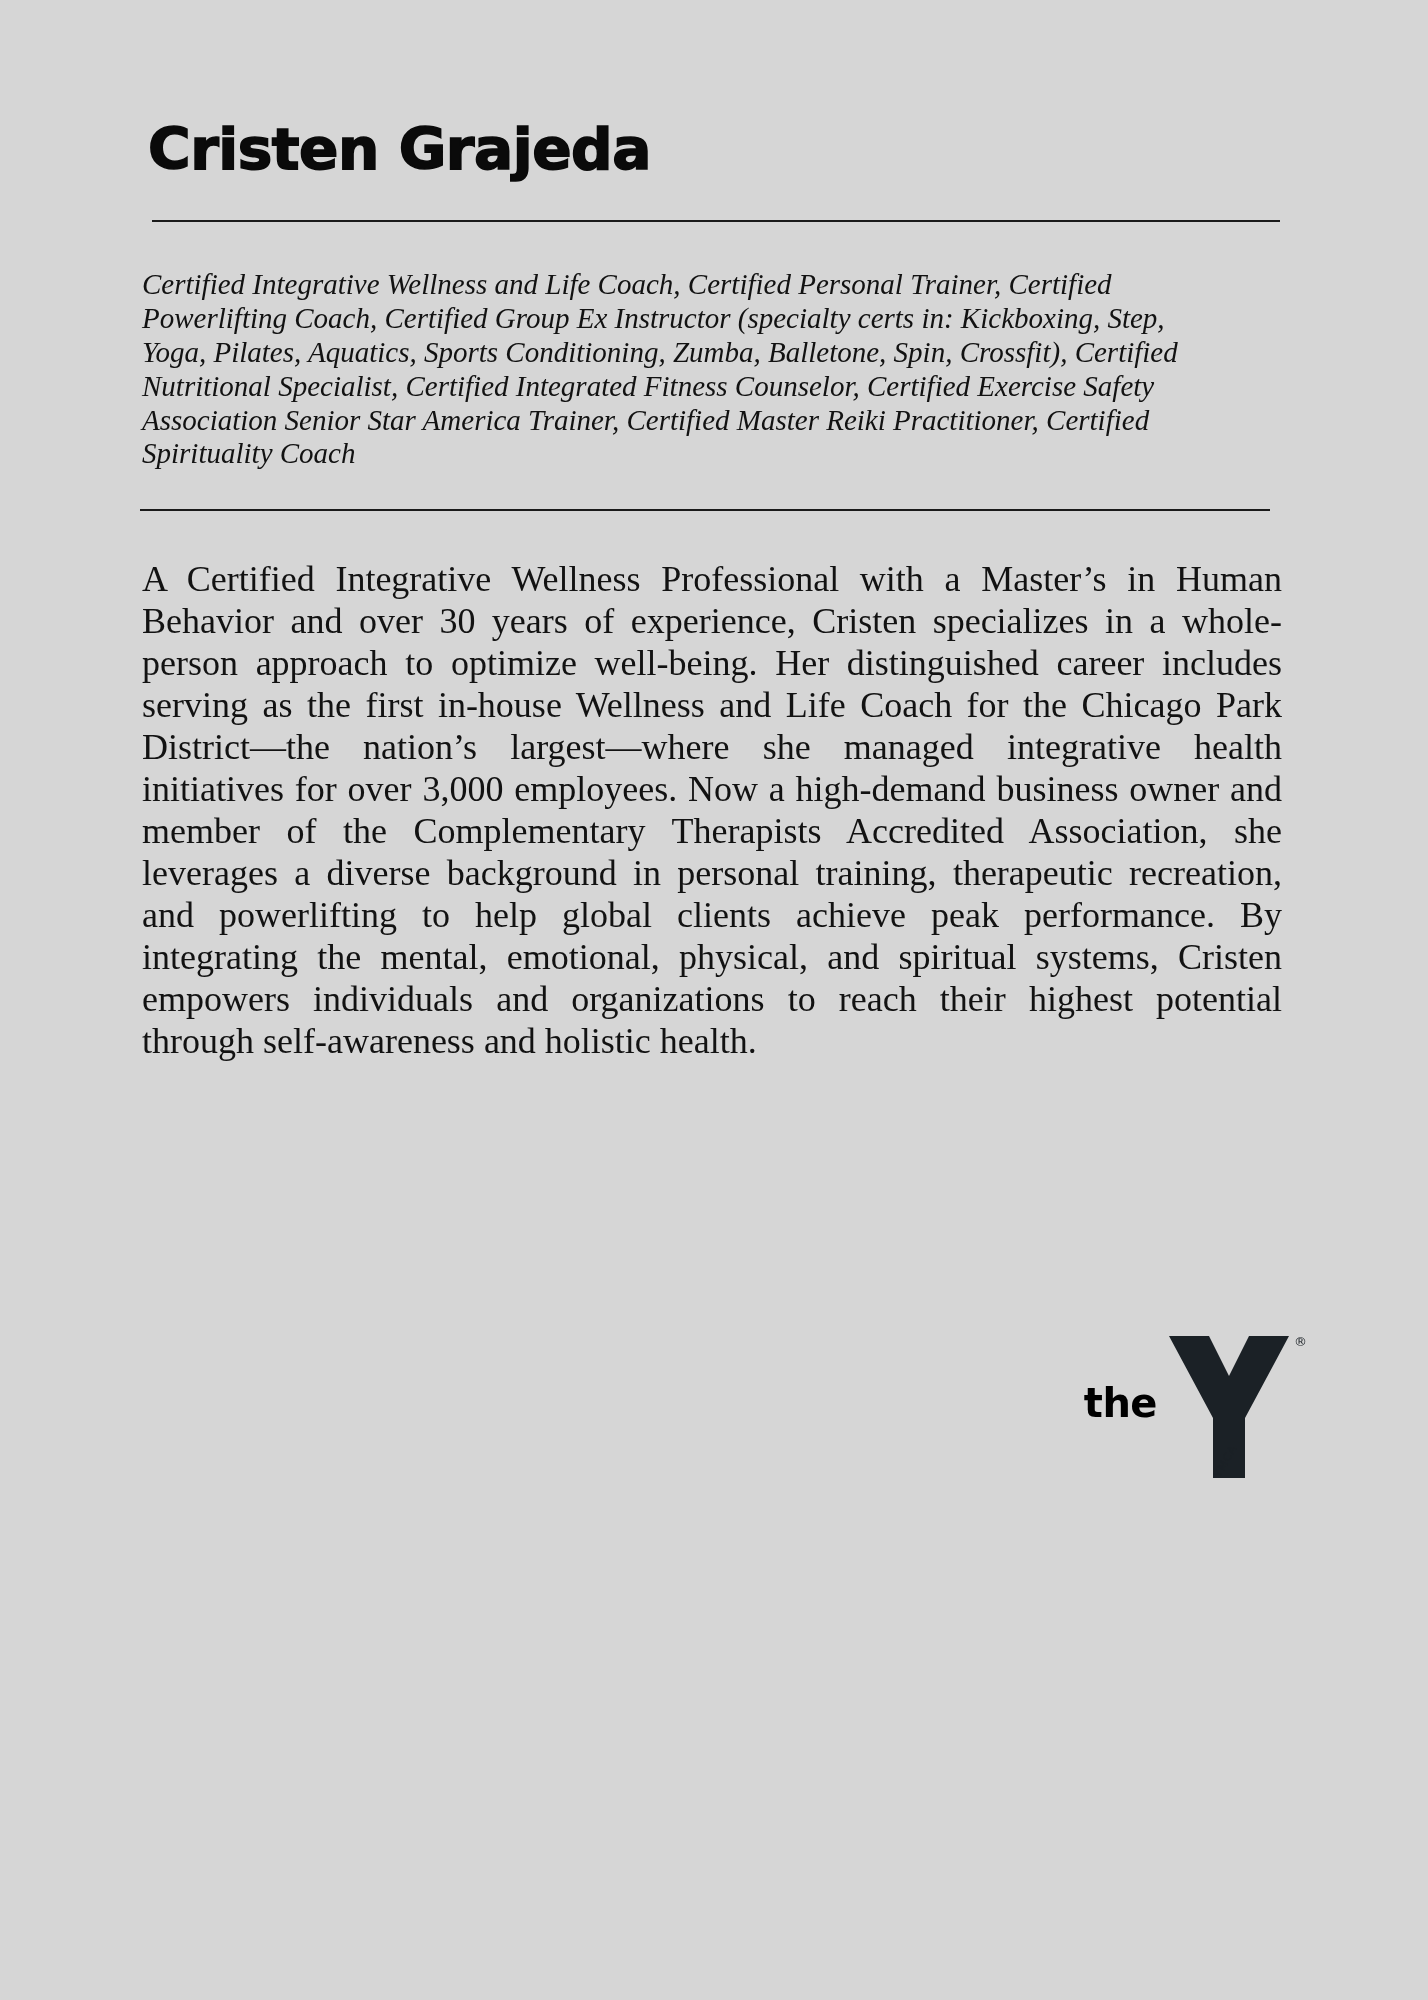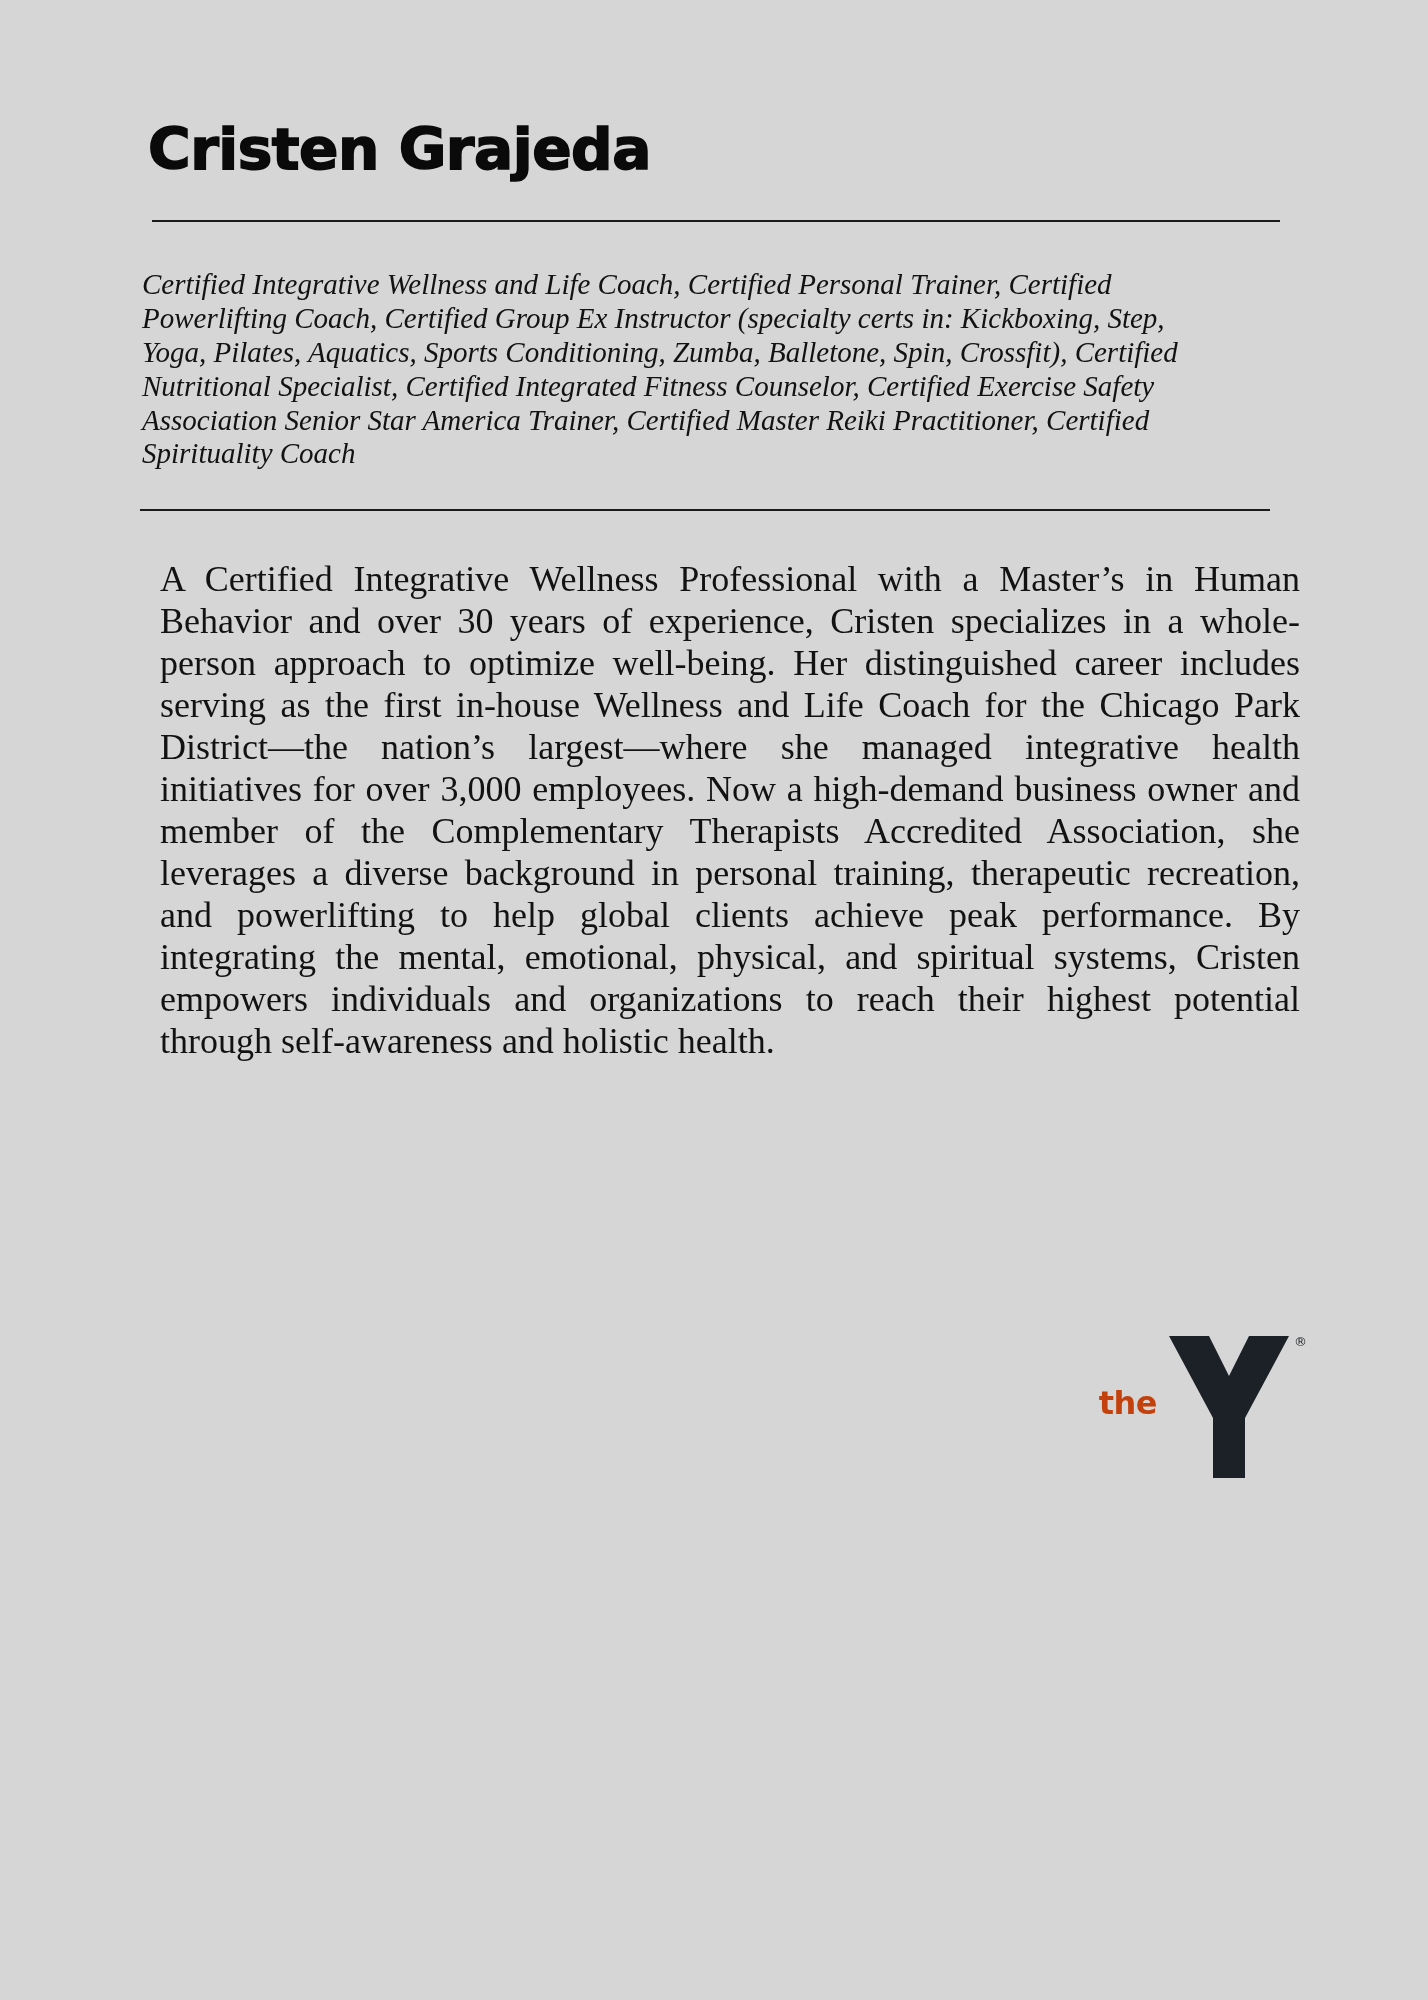--- a/index.html
+++ b/index.html
@@ -52,36 +52,36 @@
     margin: 46px 0 0 2px;
     width: 1070px;
   }
   .bio {
     font-family: "Liberation Serif", serif;
     font-size: 36px;
     line-height: 1.165;
     color: #121212;
     text-align: justify;
     text-justify: inter-word;
-    margin: 48px 0 0 20px;
+    margin: 48px 0 0 2px;
     width: 1140px;
   }
   .logo-wrap {
     position: absolute;
     right: 135px;
     bottom: 130px;
     display: flex;
     align-items: center;
     gap: 6px;
   }
   .logo-the {
     font-family: "DejaVu Sans", sans-serif;
     font-weight: 700;
-    font-size: 32px;
-    color: #c2410c;
+    font-size: 40px;
+    color: #000000;
     letter-spacing: -0.5px;
     padding-bottom: 8px;
   }
   .logo-mark {
     position: relative;
     width: 130px;
     height: 150px;
   }
   .logo-reg {
     position: absolute;

